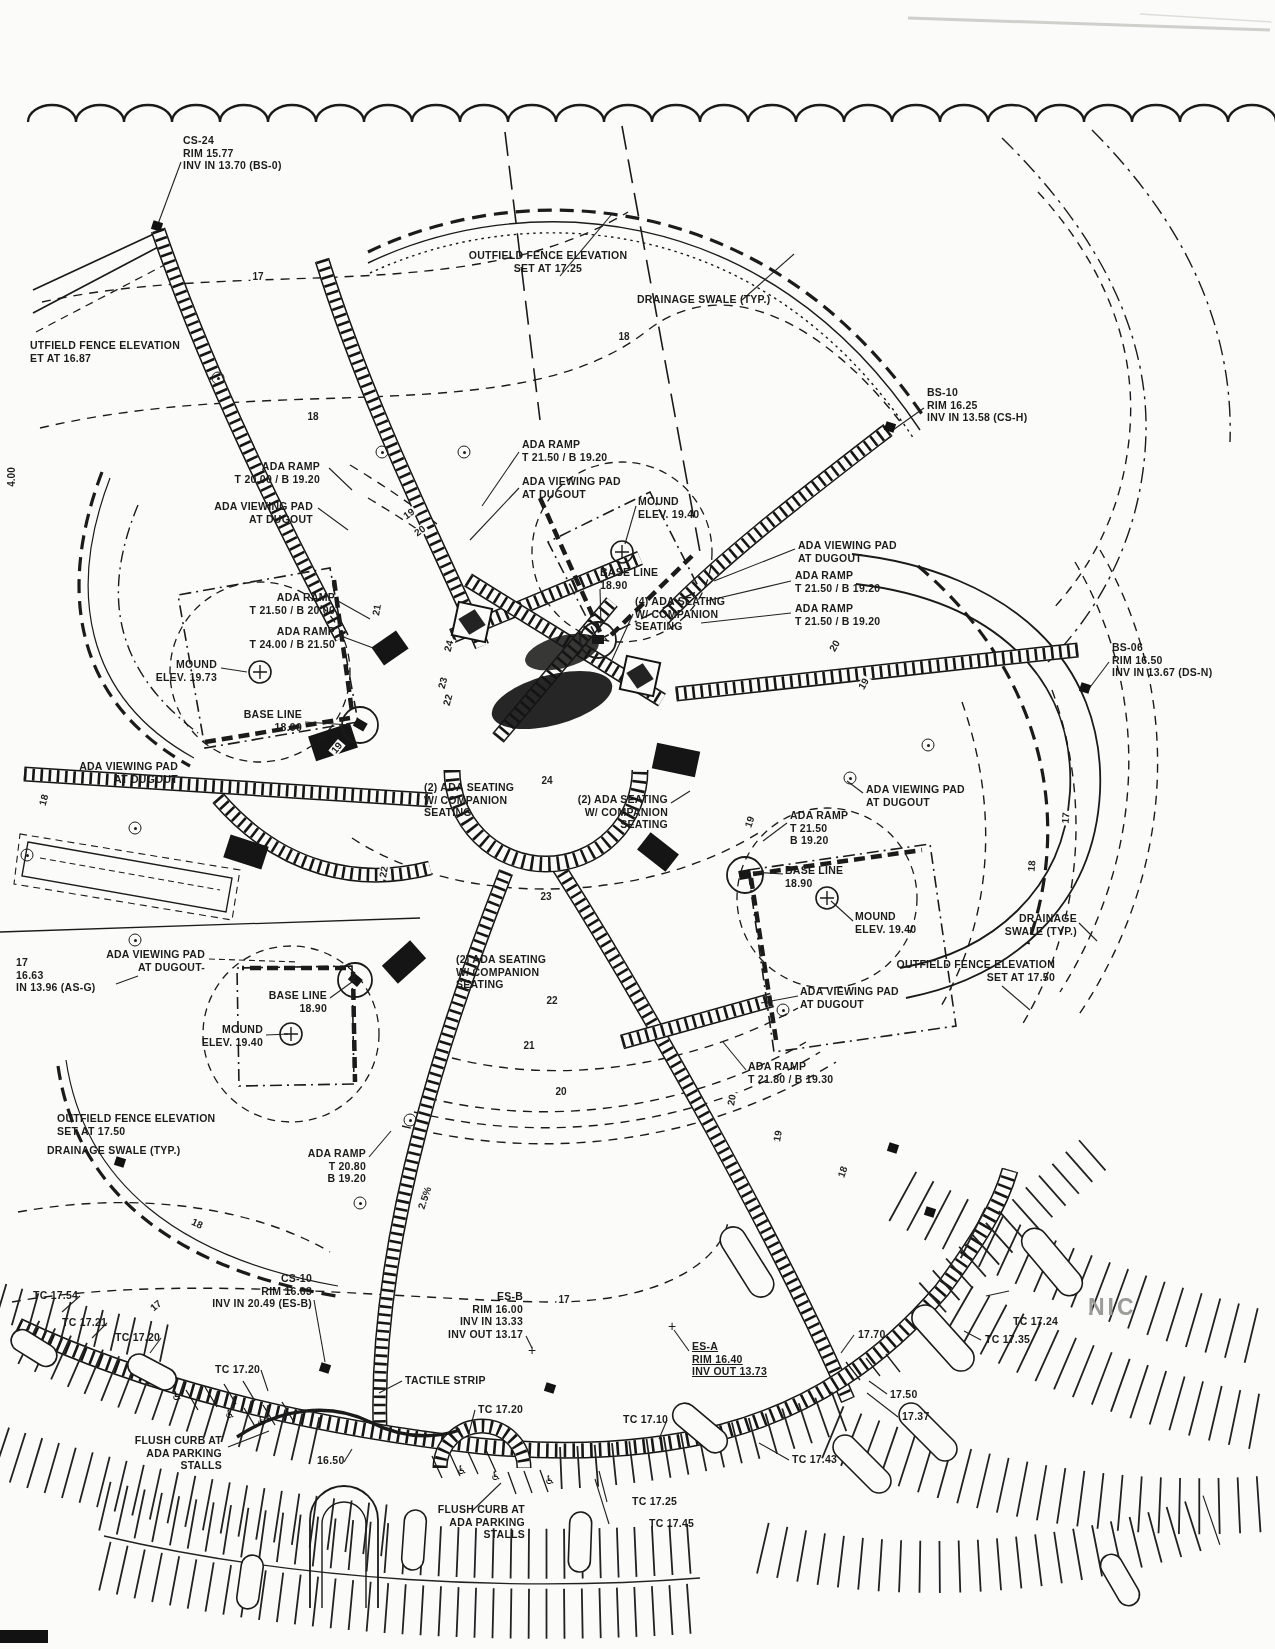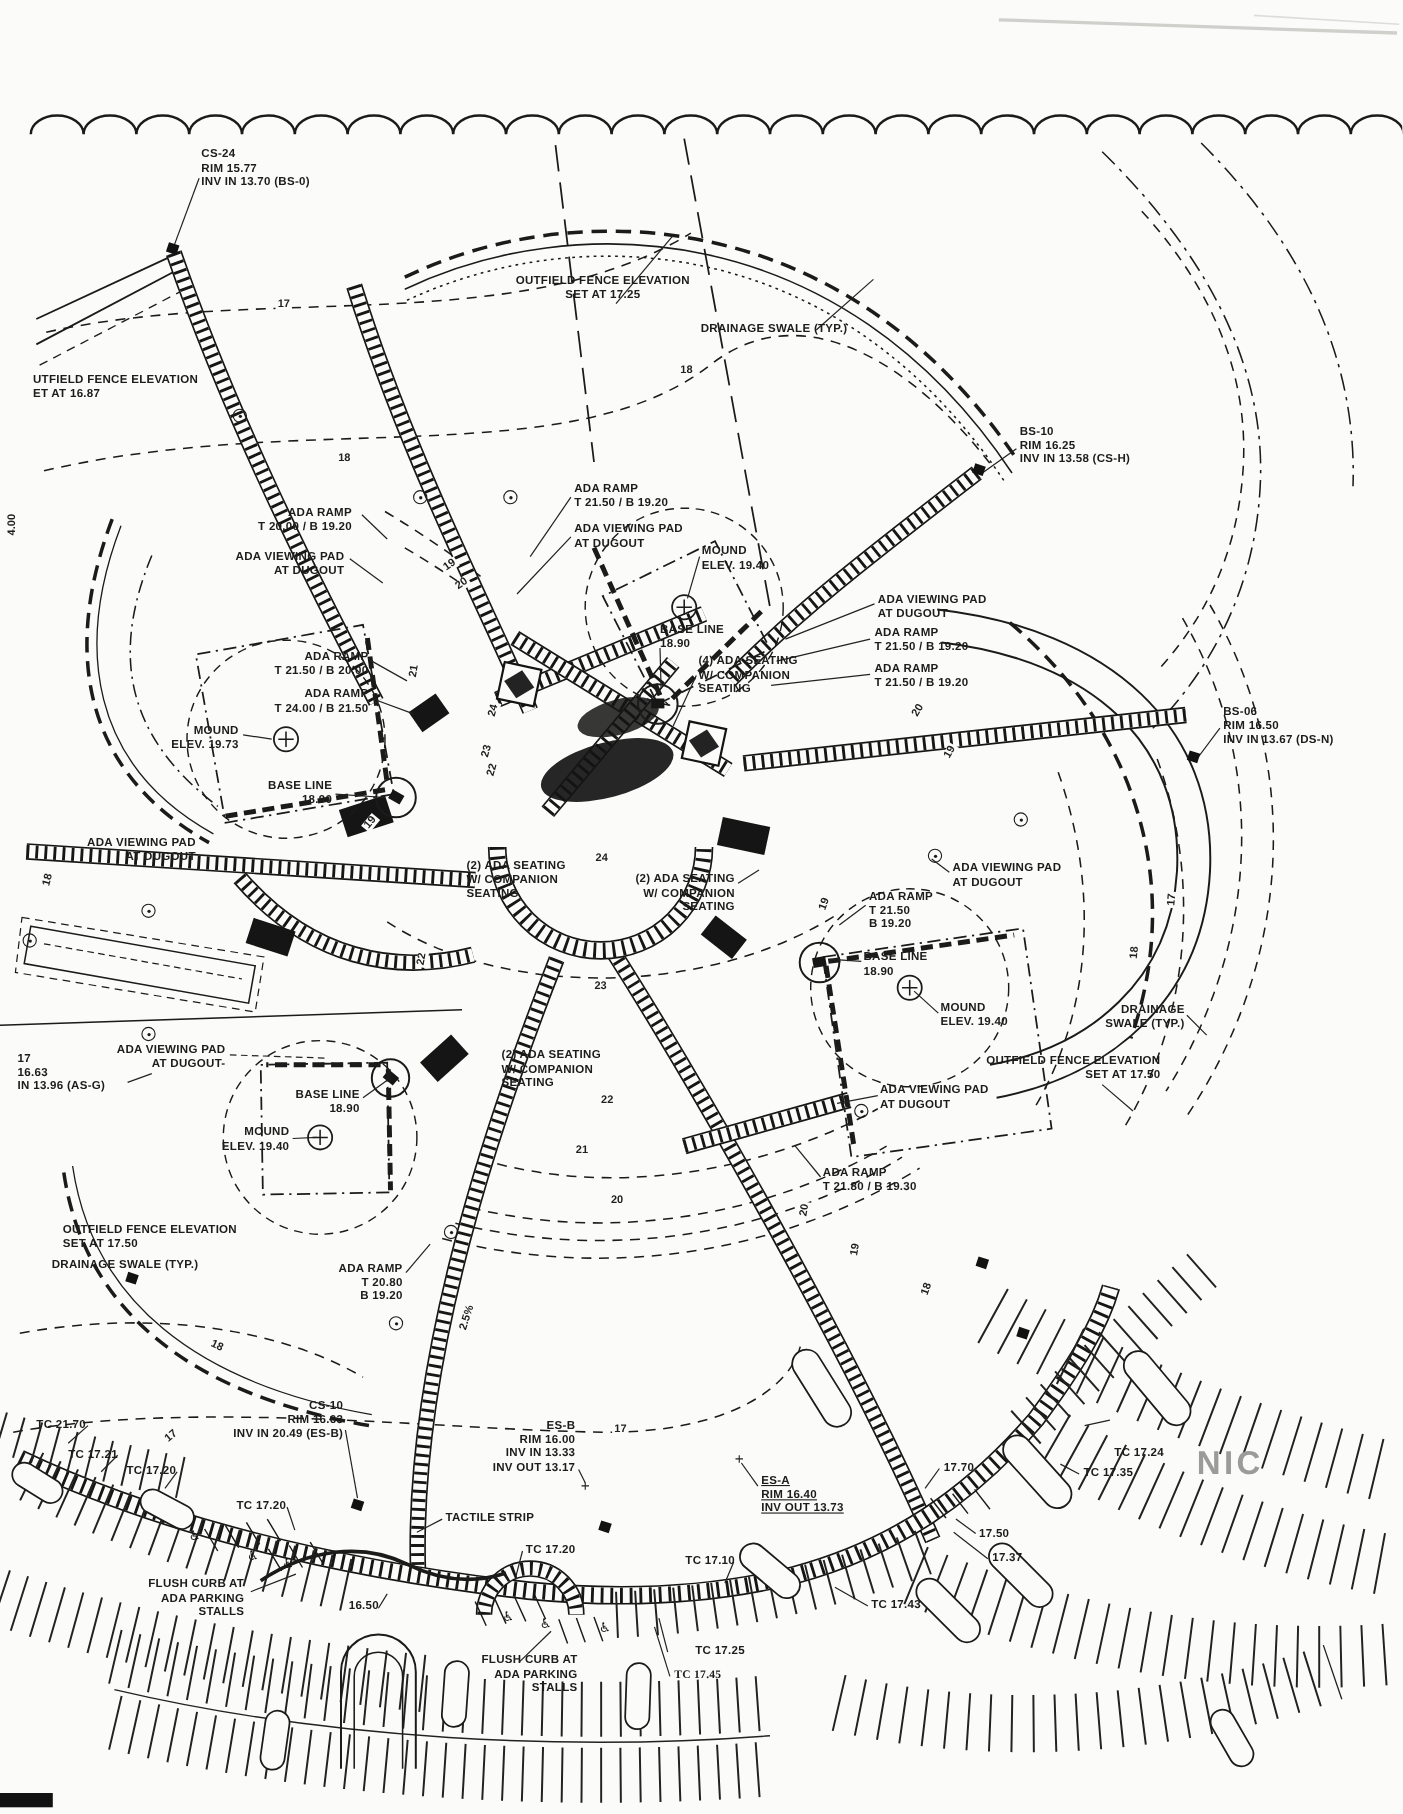--- a/index.html
+++ b/index.html
@@ -484,21 +484,21 @@
         <div class="cl">ADA RAMP</div>
         <div class="cl">T 20.80</div>
         <div class="cl">B 19.20</div>
       </div>
       <div class="callout right" style="left: 312px; top: 1272px;">
         <div class="cl">CS-10</div>
         <div class="cl">RIM 16.63</div>
         <div class="cl">INV IN 20.49 (ES-B)</div>
       </div>
       <div class="callout left" style="left: 33px; top: 1289px;">
-        <div class="cl">TC 21.70</div>
+        <div class="cl">TC 17.54</div>
       </div>
       <div class="callout right" style="left: 523px; top: 1290px;">
         <div class="cl">ES-B</div>
         <div class="cl">RIM 16.00</div>
         <div class="cl">INV IN 13.33</div>
         <div class="cl">INV OUT 13.17</div>
       </div>
       <div class="callout left" style="left: 1013px; top: 1284px; margin-top: 31px;">
         <div class="cl">TC 17.24</div>
       </div>
@@ -549,24 +549,24 @@
         <div class="cl">16.50</div>
       </div>
       <div class="callout left" style="left: 612px; top: 1495px; margin-left: 20px;">
         <div class="cl">TC 17.25</div>
       </div>
       <div class="callout right" style="left: 525px; top: 1503px;">
         <div class="cl">FLUSH CURB AT</div>
         <div class="cl">ADA PARKING</div>
         <div class="cl">STALLS</div>
       </div>
-      <div class="callout left" style="left: 613px; top: 1517px; font-family: Liberation Serif, serif;">
+      <div class="callout left" style="left: 649px; top: 1517px;">
         <div class="cl">TC 17.45</div>
       </div>
-      <div class="callout left" style="left: 1088px; top: 1294px; font-size: 30px; color: rgb(155, 155, 151); letter-spacing: 3px; margin-top: 19px;">
+      <div class="callout left" style="left: 1088px; top: 1294px; font-size: 23px; color: rgb(155, 155, 151); letter-spacing: 3px;">
         <div class="cl">NIC</div>
       </div>
       <div class="contour" style="left: 258px; top: 277px; transform: translate(-50%, -50%) rotate(0deg);">17</div>
       <div class="contour" style="left: 624px; top: 337px; transform: translate(-50%, -50%) rotate(0deg);">18</div>
       <div class="contour" style="left: 313px; top: 417px; transform: translate(-50%, -50%) rotate(0deg);">18</div>
       <div class="contour" style="left: 409px; top: 514px; transform: translate(-50%, -50%) rotate(-35deg);">19</div>
       <div class="contour" style="left: 420px; top: 531px; transform: translate(-50%, -50%) rotate(-35deg);">20</div>
       <div class="contour" style="left: 337px; top: 748px; transform: translate(-50%, -50%) rotate(-50deg);">19</div>
       <div class="contour" style="left: 44px; top: 800px; transform: translate(-50%, -50%) rotate(-75deg);">18</div>
       <div class="contour" style="left: 384px; top: 872px; transform: translate(-50%, -50%) rotate(-80deg);">22</div>

